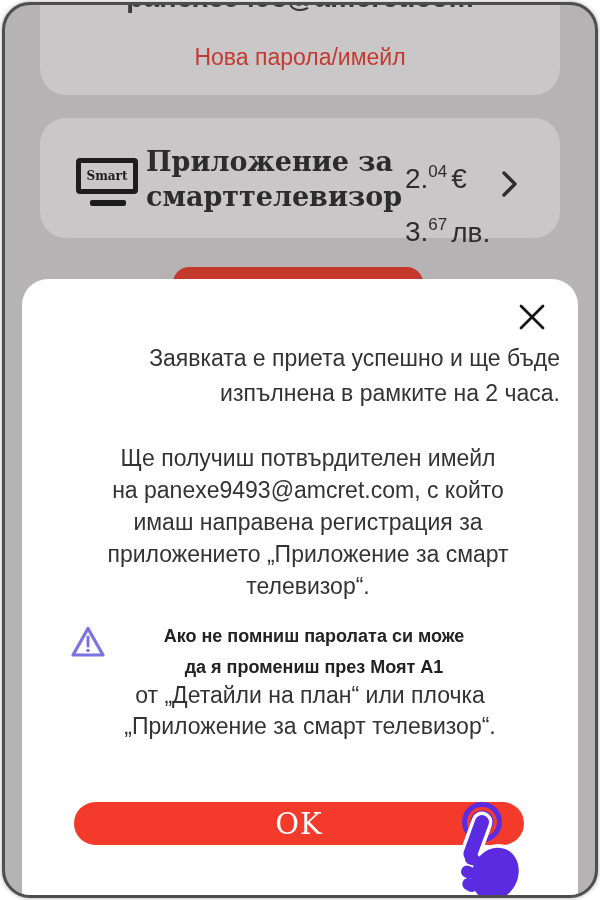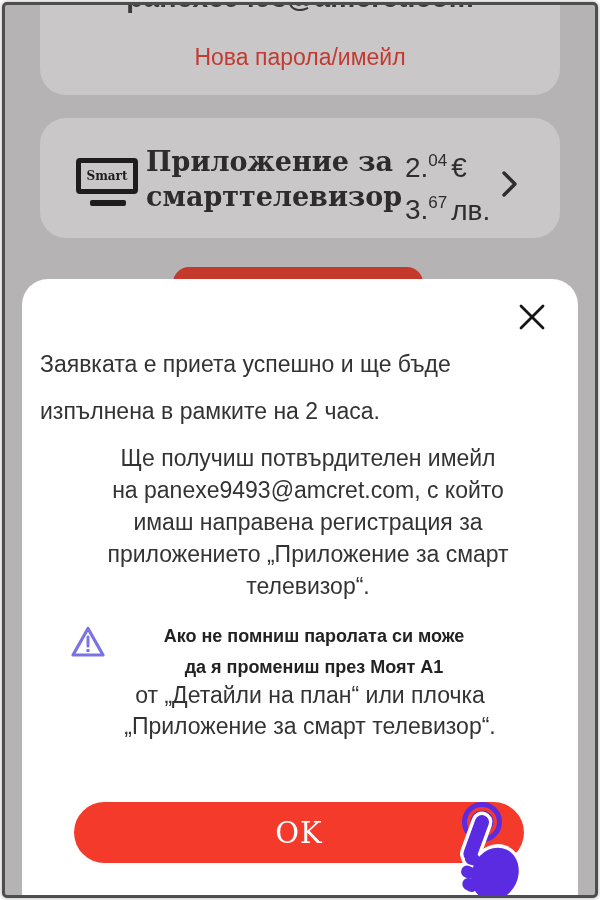--- a/index.html
+++ b/index.html
@@ -1,49 +1,49 @@
 <!DOCTYPE html>
 <html><head>
 <meta charset="utf-8">
 <style>
   html,body{margin:0;padding:0;background:#fff;}
   .stage{position:relative;width:600px;height:900px;font-family:"Liberation Sans",sans-serif;overflow:hidden;}
-  .frame{position:absolute;inset:2px;border:3px solid #4e4e4e;border-radius:5px;overflow:hidden;background:#b5b3b3;box-shadow:0 0 4px rgba(0,0,0,.35);}
+  .frame{position:absolute;inset:2px;border:3px solid #4e4e4e;border-radius:28px;overflow:hidden;background:#b5b3b3;box-shadow:0 0 4px rgba(0,0,0,.35);}
   .content{position:absolute;left:-5px;top:-5px;width:600px;height:900px;}
 
   
   .card{position:absolute;left:40px;width:520px;background:#c9c7c7;border-radius:26px;}
   .card-account{top:-42px;height:137px;}
   .email{position:absolute;left:0;right:0;top:24px;text-align:center;font-weight:bold;font-size:28px;color:#3a3a3a;letter-spacing:.2px;}
   .pw-link{position:absolute;left:0;right:0;top:86px;text-align:center;font-size:23px;color:#c23a31;}
   .card-tv{top:118px;height:120px;}
   .tv-icon{position:absolute;left:36px;top:40px;width:64px;}
   .tv-rect{width:52px;height:26px;border:5px solid #1d1d1d;border-radius:4px;display:flex;align-items:center;justify-content:center;}
   .tv-rect span{font-family:"DejaVu Serif",serif;font-weight:bold;font-size:12px;color:#1d1d1d;}
   .tv-bar{width:36px;height:6px;background:#1d1d1d;border-radius:2px;margin:6px auto 0 auto;}
   .tv-title{position:absolute;left:106px;top:26px;font-family:"DejaVu Serif",serif;font-weight:bold;font-size:27px;line-height:35px;color:#2c2c2c;white-space:pre-line;}
   .prices{position:absolute;left:365px;top:26px;font-size:28px;line-height:36px;color:#2e2e2e;}
-  .price{white-space:nowrap;}
+  .price{white-space:nowrap;margin-top:11px;}
   .price sup{font-size:17px;position:relative;top:-1px;vertical-align:super;}
   .price .cur{margin-left:4px;}
   .chev{position:absolute;left:459px;top:50px;}
 
   .bg-red-btn{position:absolute;left:173px;top:267px;width:250px;height:40px;background:#c5392c;border-radius:16px;border:none;}
 
   
   .modal{position:absolute;left:22px;top:279px;width:556px;height:621px;background:#ffffff;border-radius:26px 26px 0 0;}
   .close-btn{position:absolute;top:22px;right:30px;width:32px;height:32px;background:none;border:none;padding:2px;cursor:pointer;}
   .pre{white-space:pre-line;}
-  .p1{position:absolute;left:18px;width:520px;top:62px;margin:0;text-align:left;font-size:23px;line-height:47px;color:#333;}
+  .p1{position:absolute;left:18px;width:520px;top:62px;margin:0;text-align:right;font-size:23px;line-height:35px;color:#333;}
   .p2{position:absolute;left:18px;width:520px;top:155px;margin:8px;text-align:center;font-size:23px;line-height:32px;color:#333;}
   .warn-wrap{position:absolute;left:0;top:338px;width:556px;}
   .warn-icon{position:absolute;left:48px;top:8px;}
   .warn-bold{position:absolute;left:63px;width:450px;top:0;margin:4px;text-align:center;font-size:18px;line-height:31px;font-weight:bold;color:#222;}
   .warn-plain{position:absolute;left:63px;width:450px;top:63px;margin:0;text-align:center;font-size:23px;line-height:31px;color:#333;}
-  .ok-btn{position:absolute;left:52px;top:523px;width:450px;height:61px;background:#f43b2b;border:none;border-radius:31px;color:#fff;font-family:"DejaVu Serif",serif;font-size:29px;letter-spacing:1px;cursor:pointer;}
+  .ok-btn{position:absolute;left:52px;top:523px;width:450px;height:43px;background:#f43b2b;border:none;border-radius:31px;color:#fff;font-family:"DejaVu Serif",serif;font-size:29px;letter-spacing:1px;cursor:pointer;}
   .tap-icon{position:absolute;left:410px;top:517px;pointer-events:none;}
 </style>
 </head>
 <body>
 
 <div class="stage">
   <div class="frame">
     <div class="content">
 
       <div class="card card-account">

